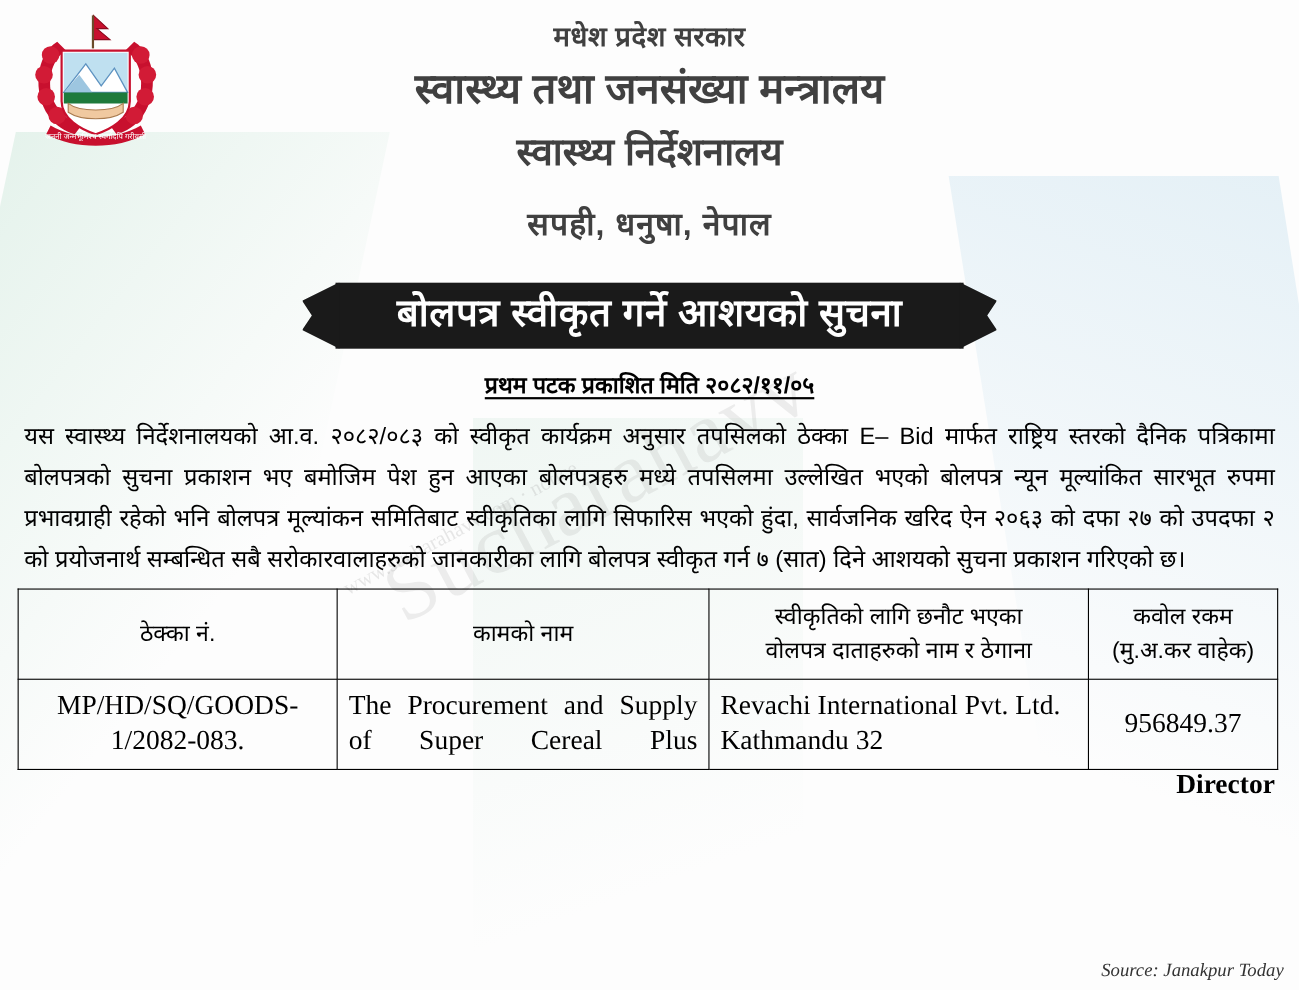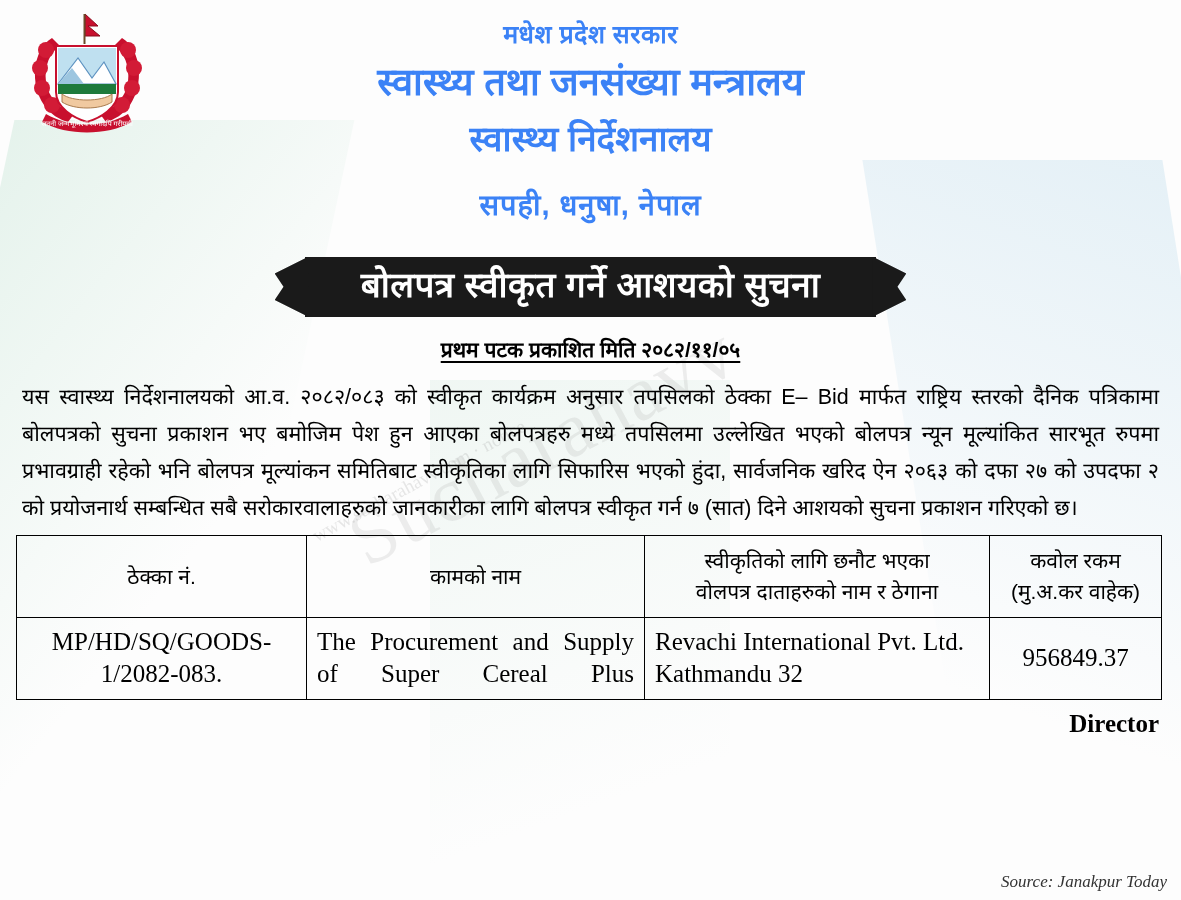--- a/index.html
+++ b/index.html
@@ -92,21 +92,21 @@
   .emblem {
     position: absolute;
     left: 6px;
     top: 2px;
     width: 130px;
     height: 130px;
   }
   .hdr-line {
     font-family: "Liberation Sans", sans-serif;
     font-weight: bold;
-    color: #3b82f6;
+    color: #404040;
     line-height: 1.28;
   }
   .hdr-1 { font-size: 25px; margin-top: 4px; letter-spacing: 0.5px; }
   .hdr-2 { font-size: 38px; margin-top: 8px; }
   .hdr-3 { font-size: 35px; margin-top: 10px; }
   .hdr-4 { font-size: 29px; margin-top: 26px; letter-spacing: 1px; }
 
   
   .banner-wrap {
     margin-top: 32px;
@@ -207,21 +207,20 @@
   .col2 { width: 338px; }
   .col3 { width: 345px; }
   .col4 { width: 172px; }
 
   
   .director {
     text-align: right;
     font-family: "Liberation Serif", serif;
     font-weight: bold;
     font-size: 25px;
-    margin-top: 10px;
     padding-right: 6px;
   }
   .source {
     position: absolute;
     right: 14px;
     bottom: 8px;
     font-family: "Liberation Serif", serif;
     font-style: italic;
     font-size: 17px;
     color: #333;

